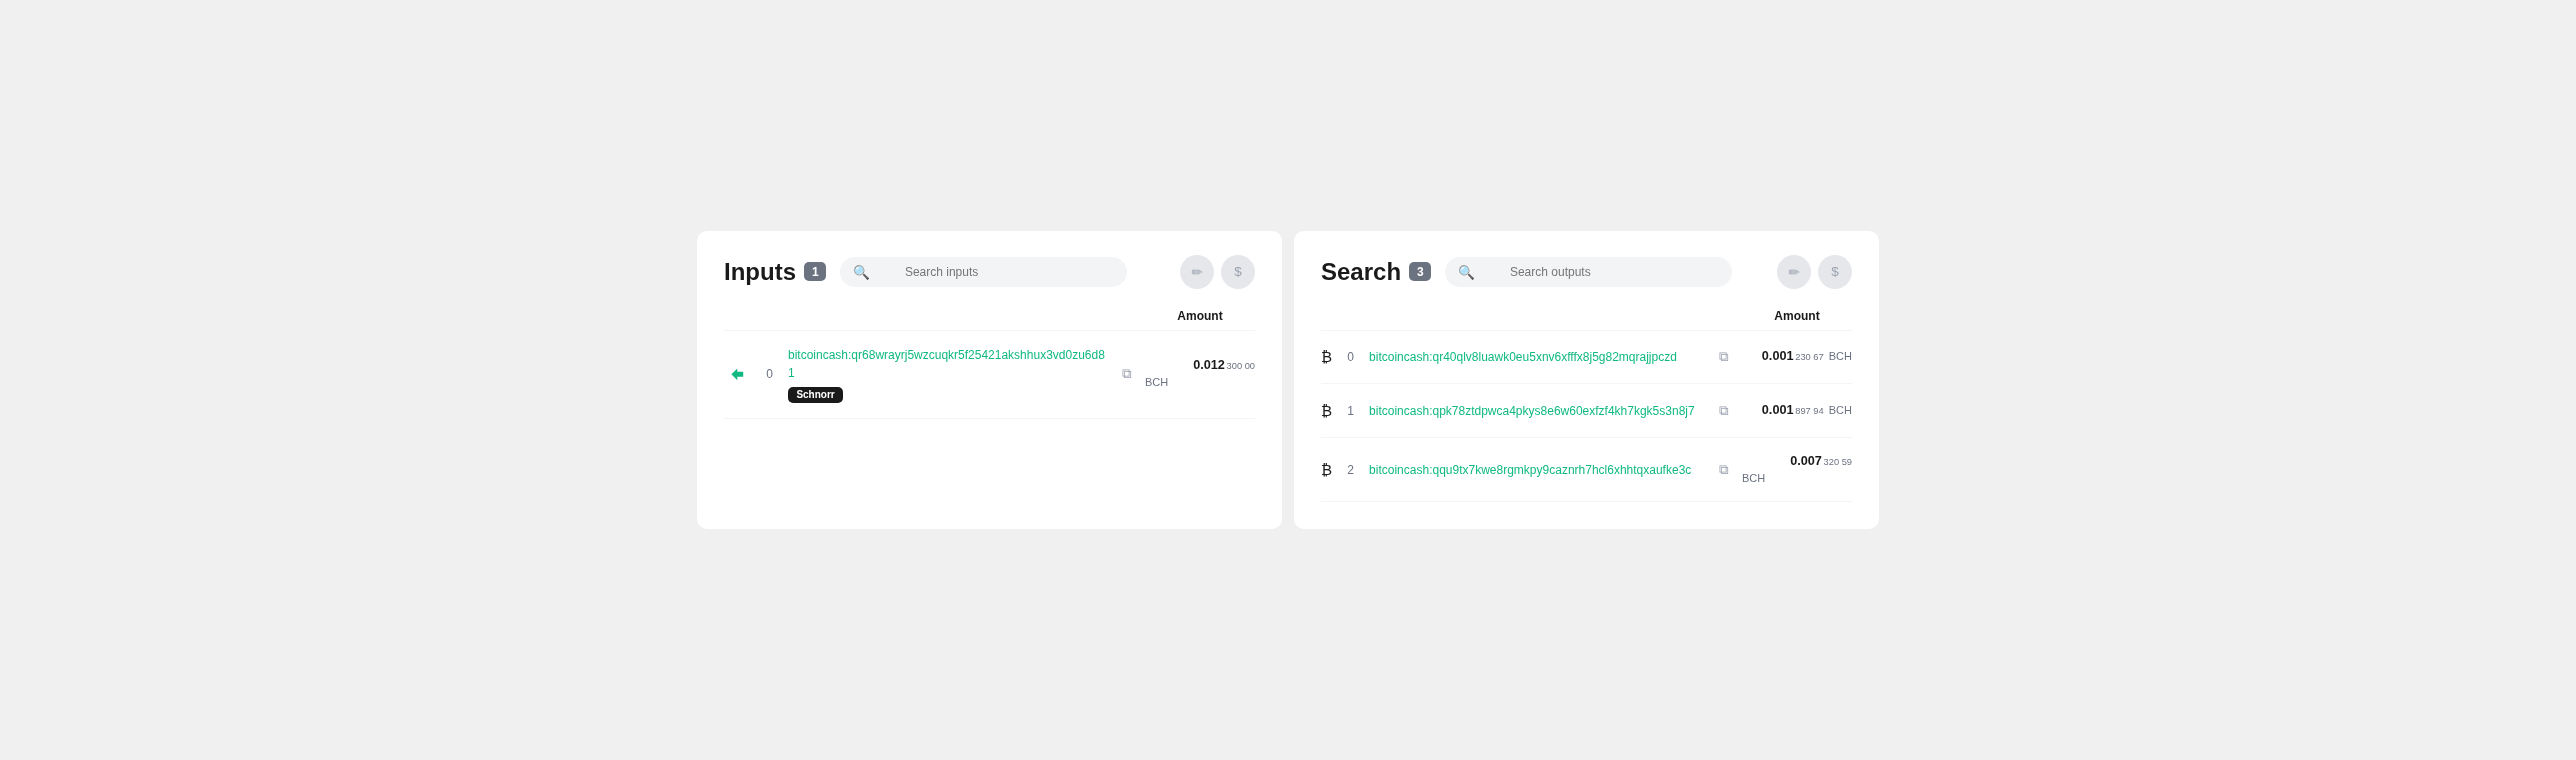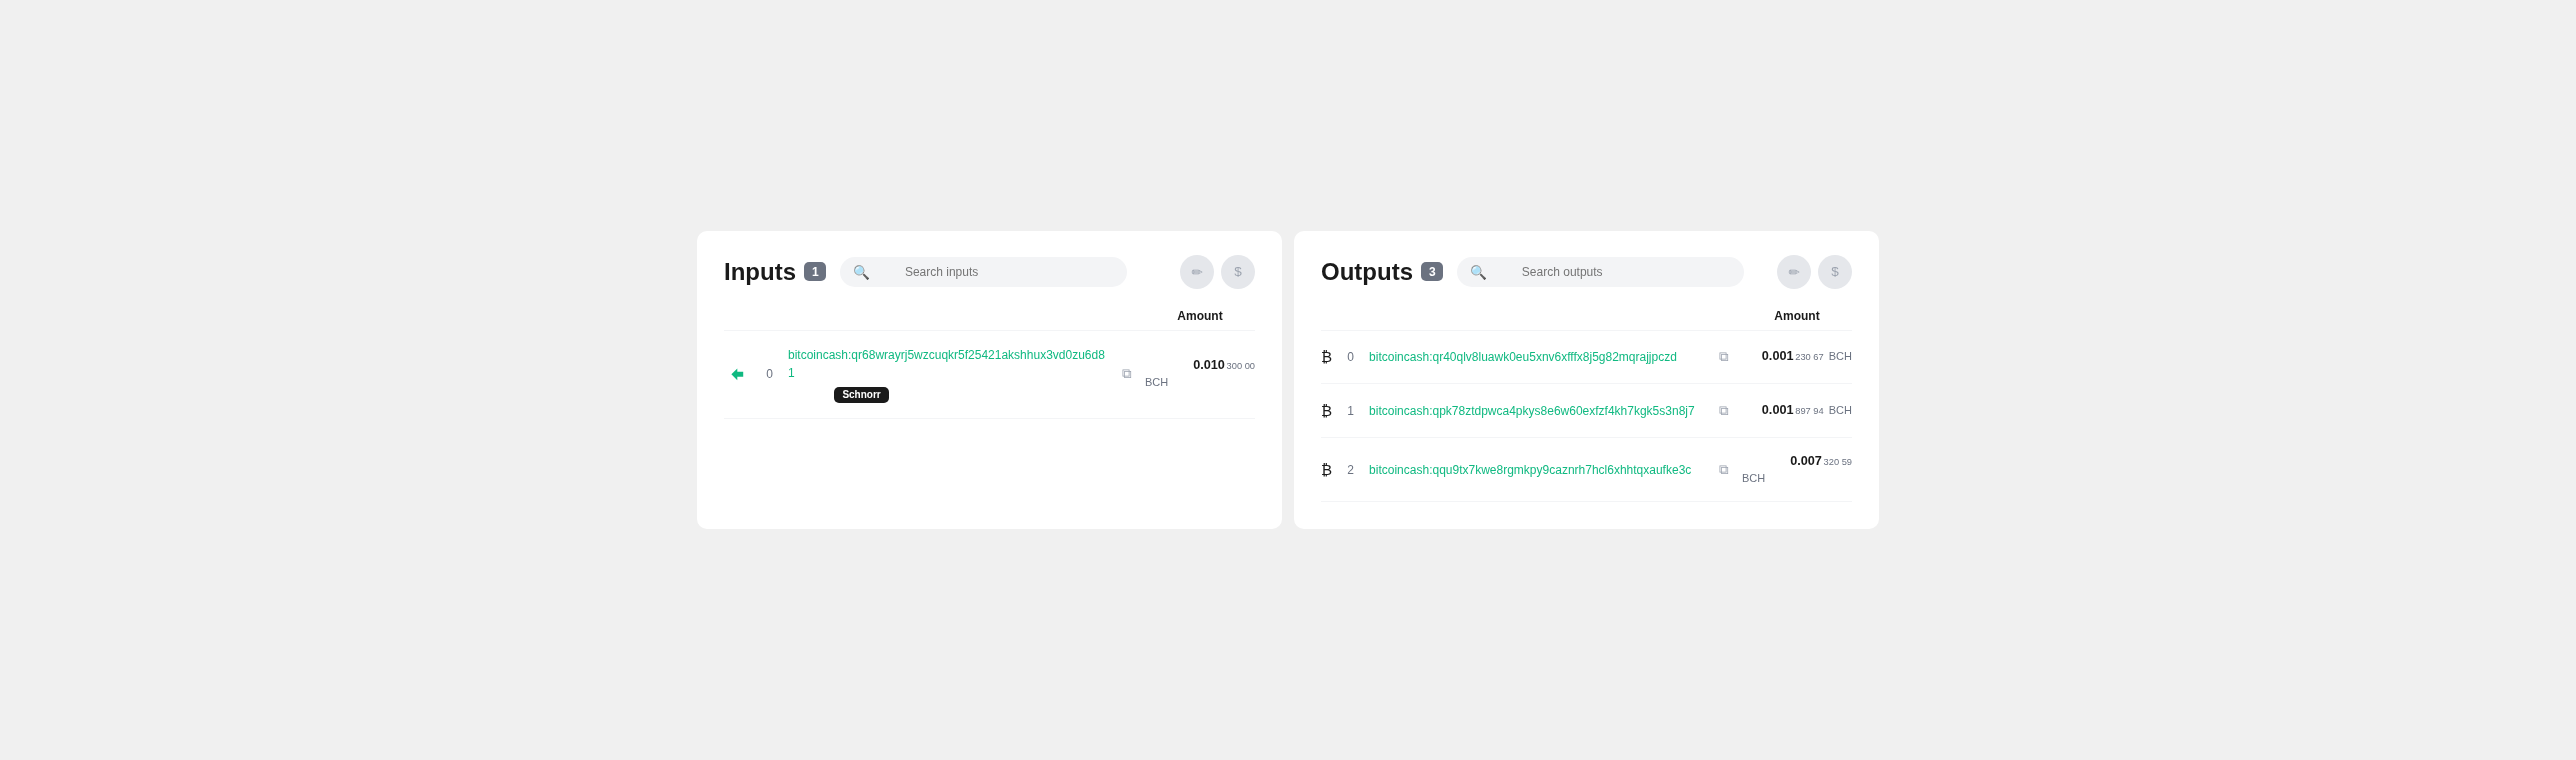--- a/index.html
+++ b/index.html
@@ -148,21 +148,20 @@
     }
     .tag-schnorr {
       display: inline-block;
       background: #1a1a1a;
       color: #fff;
       font-size: 10px;
       font-weight: 700;
       border-radius: 5px;
       padding: 2.5px 8.4px;
       margin-top: 5px;
-      margin-left: 46px;
     }
     .amount-cell {
       min-width: 110px;
       text-align: right;
       flex-shrink: 0;
     }
     .btc-icon {
       font-size: 15px;
       color: #1a1a1a;
       flex-shrink: 0;
@@ -225,33 +224,33 @@
       <div class="row-index">0</div>
       <div class="row-address">
         <span class="address-link">bitcoincash:qr68wrayrj5wzcuqkr5f25421akshhux3vd0zu6d81</span>
         <br>
         <span class="tag-schnorr">Schnorr</span>
       </div>
       <button class="copy-btn">⧉</button>
       <div class="amount-cell">
         <div class="amount-block">
           <div class="amount-row1">
-            <span class="amount-big">0.010</span>
+            <span class="amount-big">0.012</span>
             <span class="amount-small">300 00</span>
           </div>
           <div class="amount-currency">BCH</div>
         </div>
       </div>
     </div>
   </div>
 
   <div class="panel">
     <div class="panel-header">
       <h2 class="panel-title">
-        <span>Outputs</span>
+        <span>Search</span>
         <span class="count-badge">3</span>
       </h2>
       <div class="search-bar">
         <span class="search-icon">🔍</span>
         <input class="search-input" type="text" placeholder="Search outputs" style="">
       </div>
       <div class="header-controls">
         <button class="circle-btn">✏</button>
         <button class="circle-btn">$</button>
       </div>

